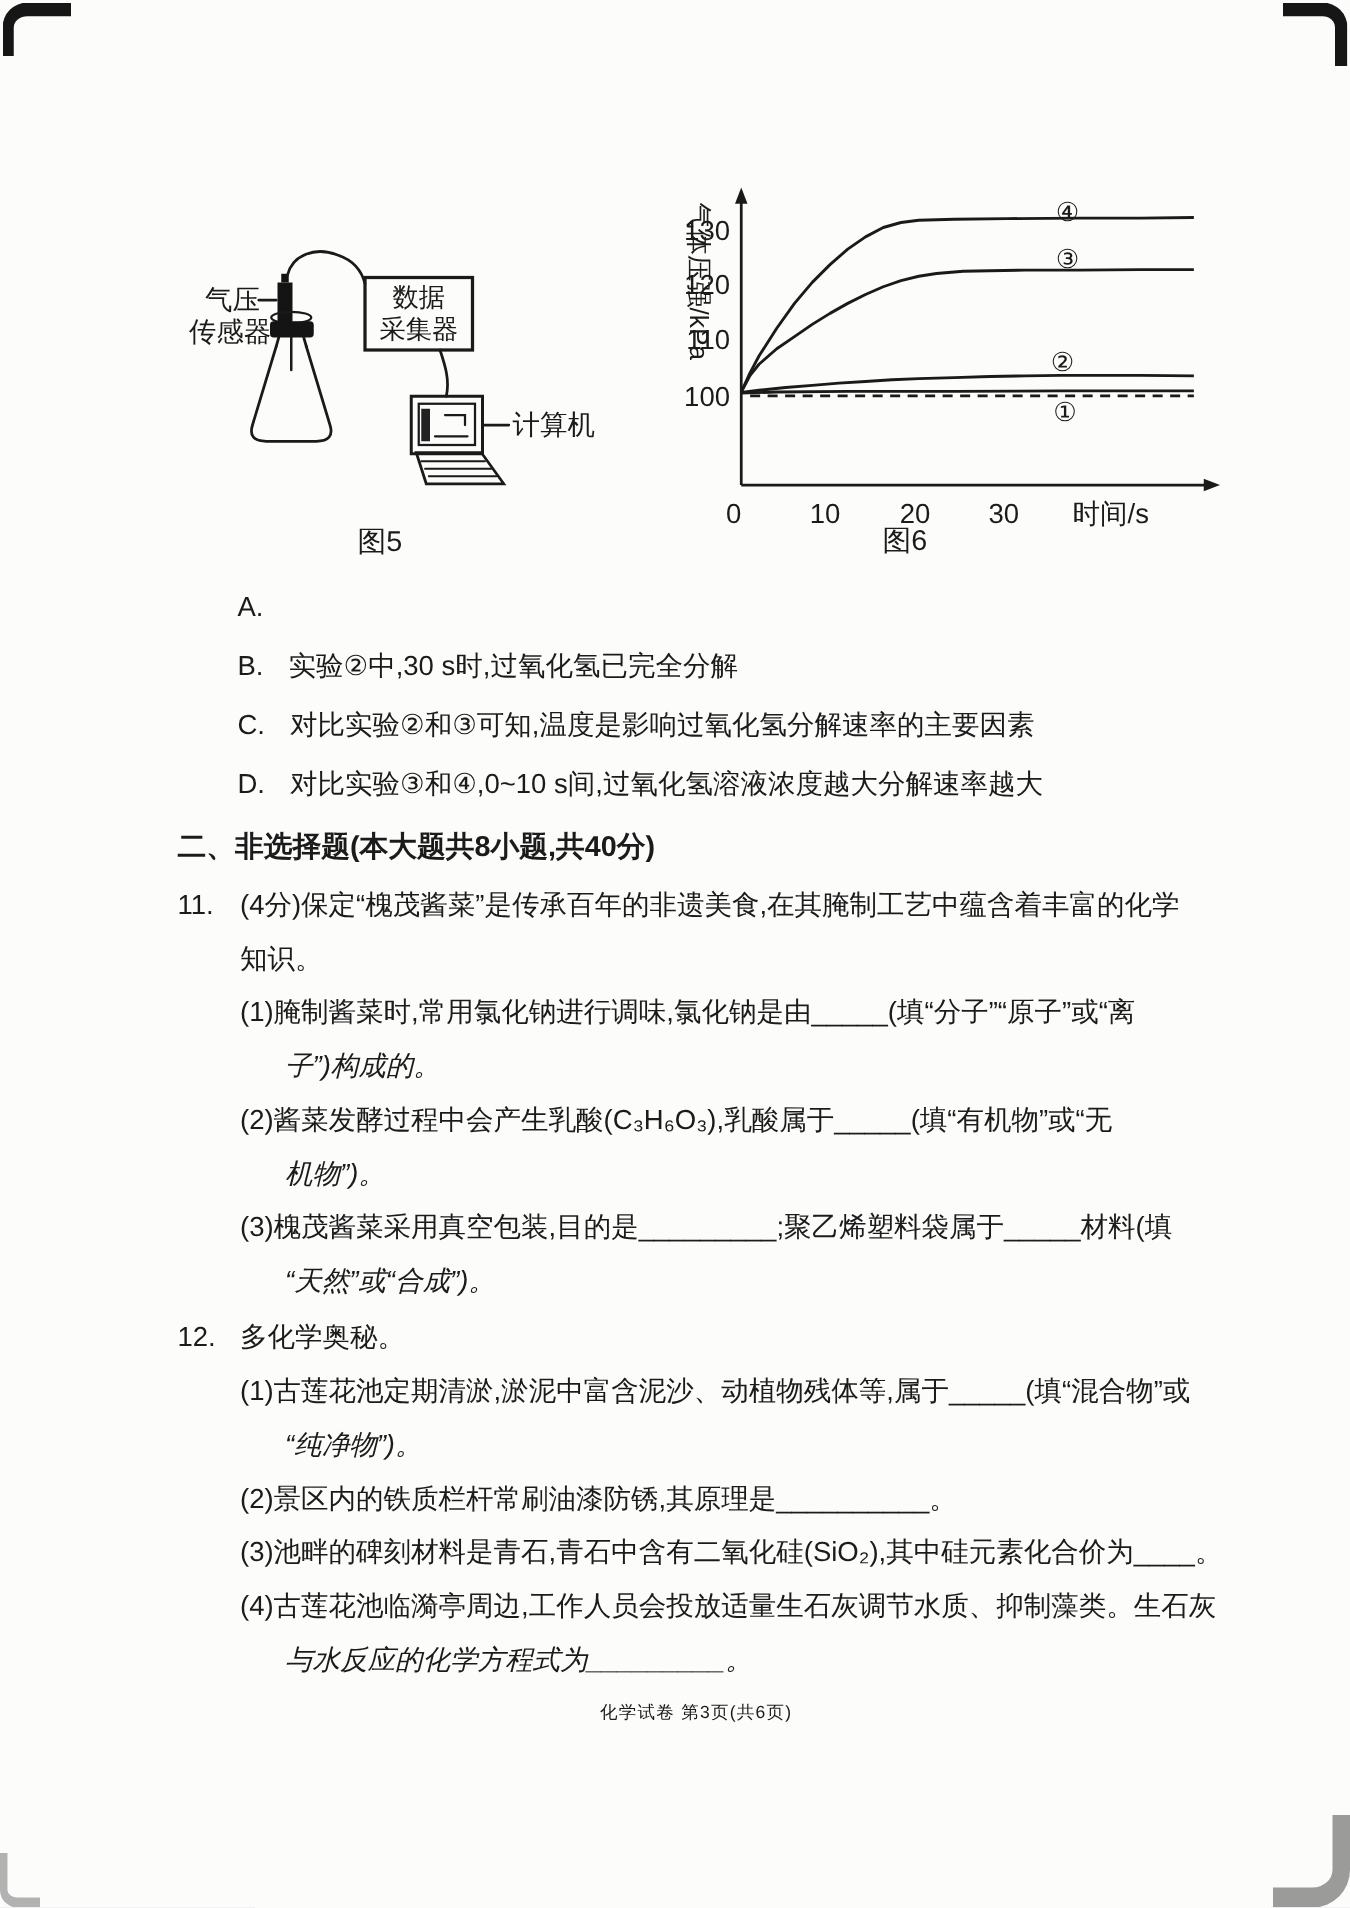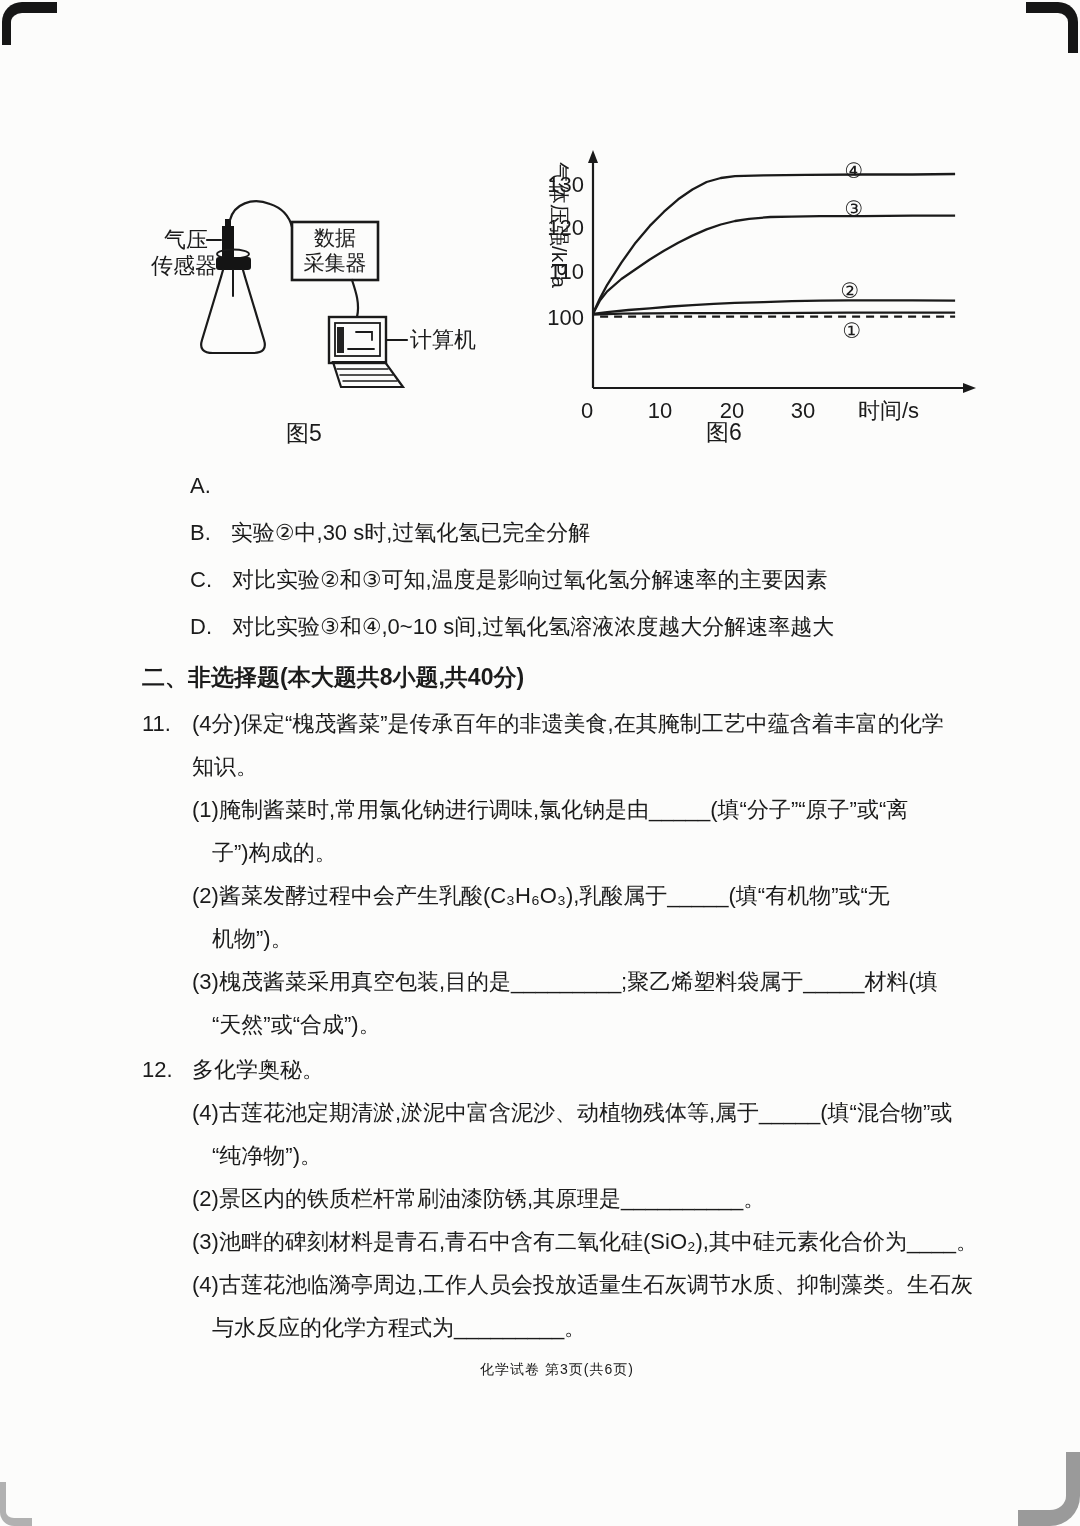--- a/index.html
+++ b/index.html
@@ -21,21 +21,21 @@
   svg text{fill:#1b1b1b;}
 
   .content{position:absolute;left:142px;top:462px;width:830px;font-size:22px;}
   .options{margin-left:48px;}
   .option-row{display:flex;align-items:center;height:47px;white-space:nowrap;}
   .option-label{margin-right:20px;}
   .section-header{margin-top:4px;height:46px;line-height:46px;font-weight:700;font-size:23px;white-space:nowrap;}
   .question{position:relative;padding-left:50px;margin-top:2px;}
   .q-num{position:absolute;left:0;top:0;height:43px;line-height:43px;}
   .q-line{height:43px;line-height:43px;white-space:nowrap;}
-  .l-cont{margin-left:20px;}
+  .l-cont{margin-left:36px;font-style:italic;}
   .l-cont:empty{display:none;}
   .page-footer{margin-top:12px;text-align:center;font-size:14px;letter-spacing:1px;}
 </style>
 </head>
 <body>
 
 <div class="page">
   <div class="corner tl"></div>
   <div class="corner tr"></div>
   <div class="corner bl"></div>
@@ -154,21 +154,21 @@
       <div class="q-line l-cont">子”)构成的。</div>
       <div class="q-line">(2)酱菜发酵过程中会产生乳酸(C₃H₆O₃),乳酸属于_____(填“有机物”或“无</div>
       <div class="q-line l-cont">机物”)。</div>
       <div class="q-line">(3)槐茂酱菜采用真空包装,目的是_________;聚乙烯塑料袋属于_____材料(填</div>
       <div class="q-line l-cont">“天然”或“合成”)。</div>
     </div>
 
     <div class="question">
       <div class="q-num">12.</div>
       <div class="q-line">多化学奥秘。</div>
-      <div class="q-line">(4)古莲花池定期清淤,淤泥中富含泥沙、动植物残体等,属于_____(填“混合物”或</div>
+      <div class="q-line">(1)古莲花池定期清淤,淤泥中富含泥沙、动植物残体等,属于_____(填“混合物”或</div>
       <div class="q-line l-cont">“纯净物”)。</div>
       <div class="q-line">(2)景区内的铁质栏杆常刷油漆防锈,其原理是__________。</div>
 
       <div class="q-line">(3)池畔的碑刻材料是青石,青石中含有二氧化硅(SiO₂),其中硅元素化合价为____。</div>
 
       <div class="q-line">(4)古莲花池临漪亭周边,工作人员会投放适量生石灰调节水质、抑制藻类。生石灰</div>
       <div class="q-line l-cont">与水反应的化学方程式为_________。</div>
     </div>
 
     <div class="page-footer">化学试卷  第3页(共6页)</div>

